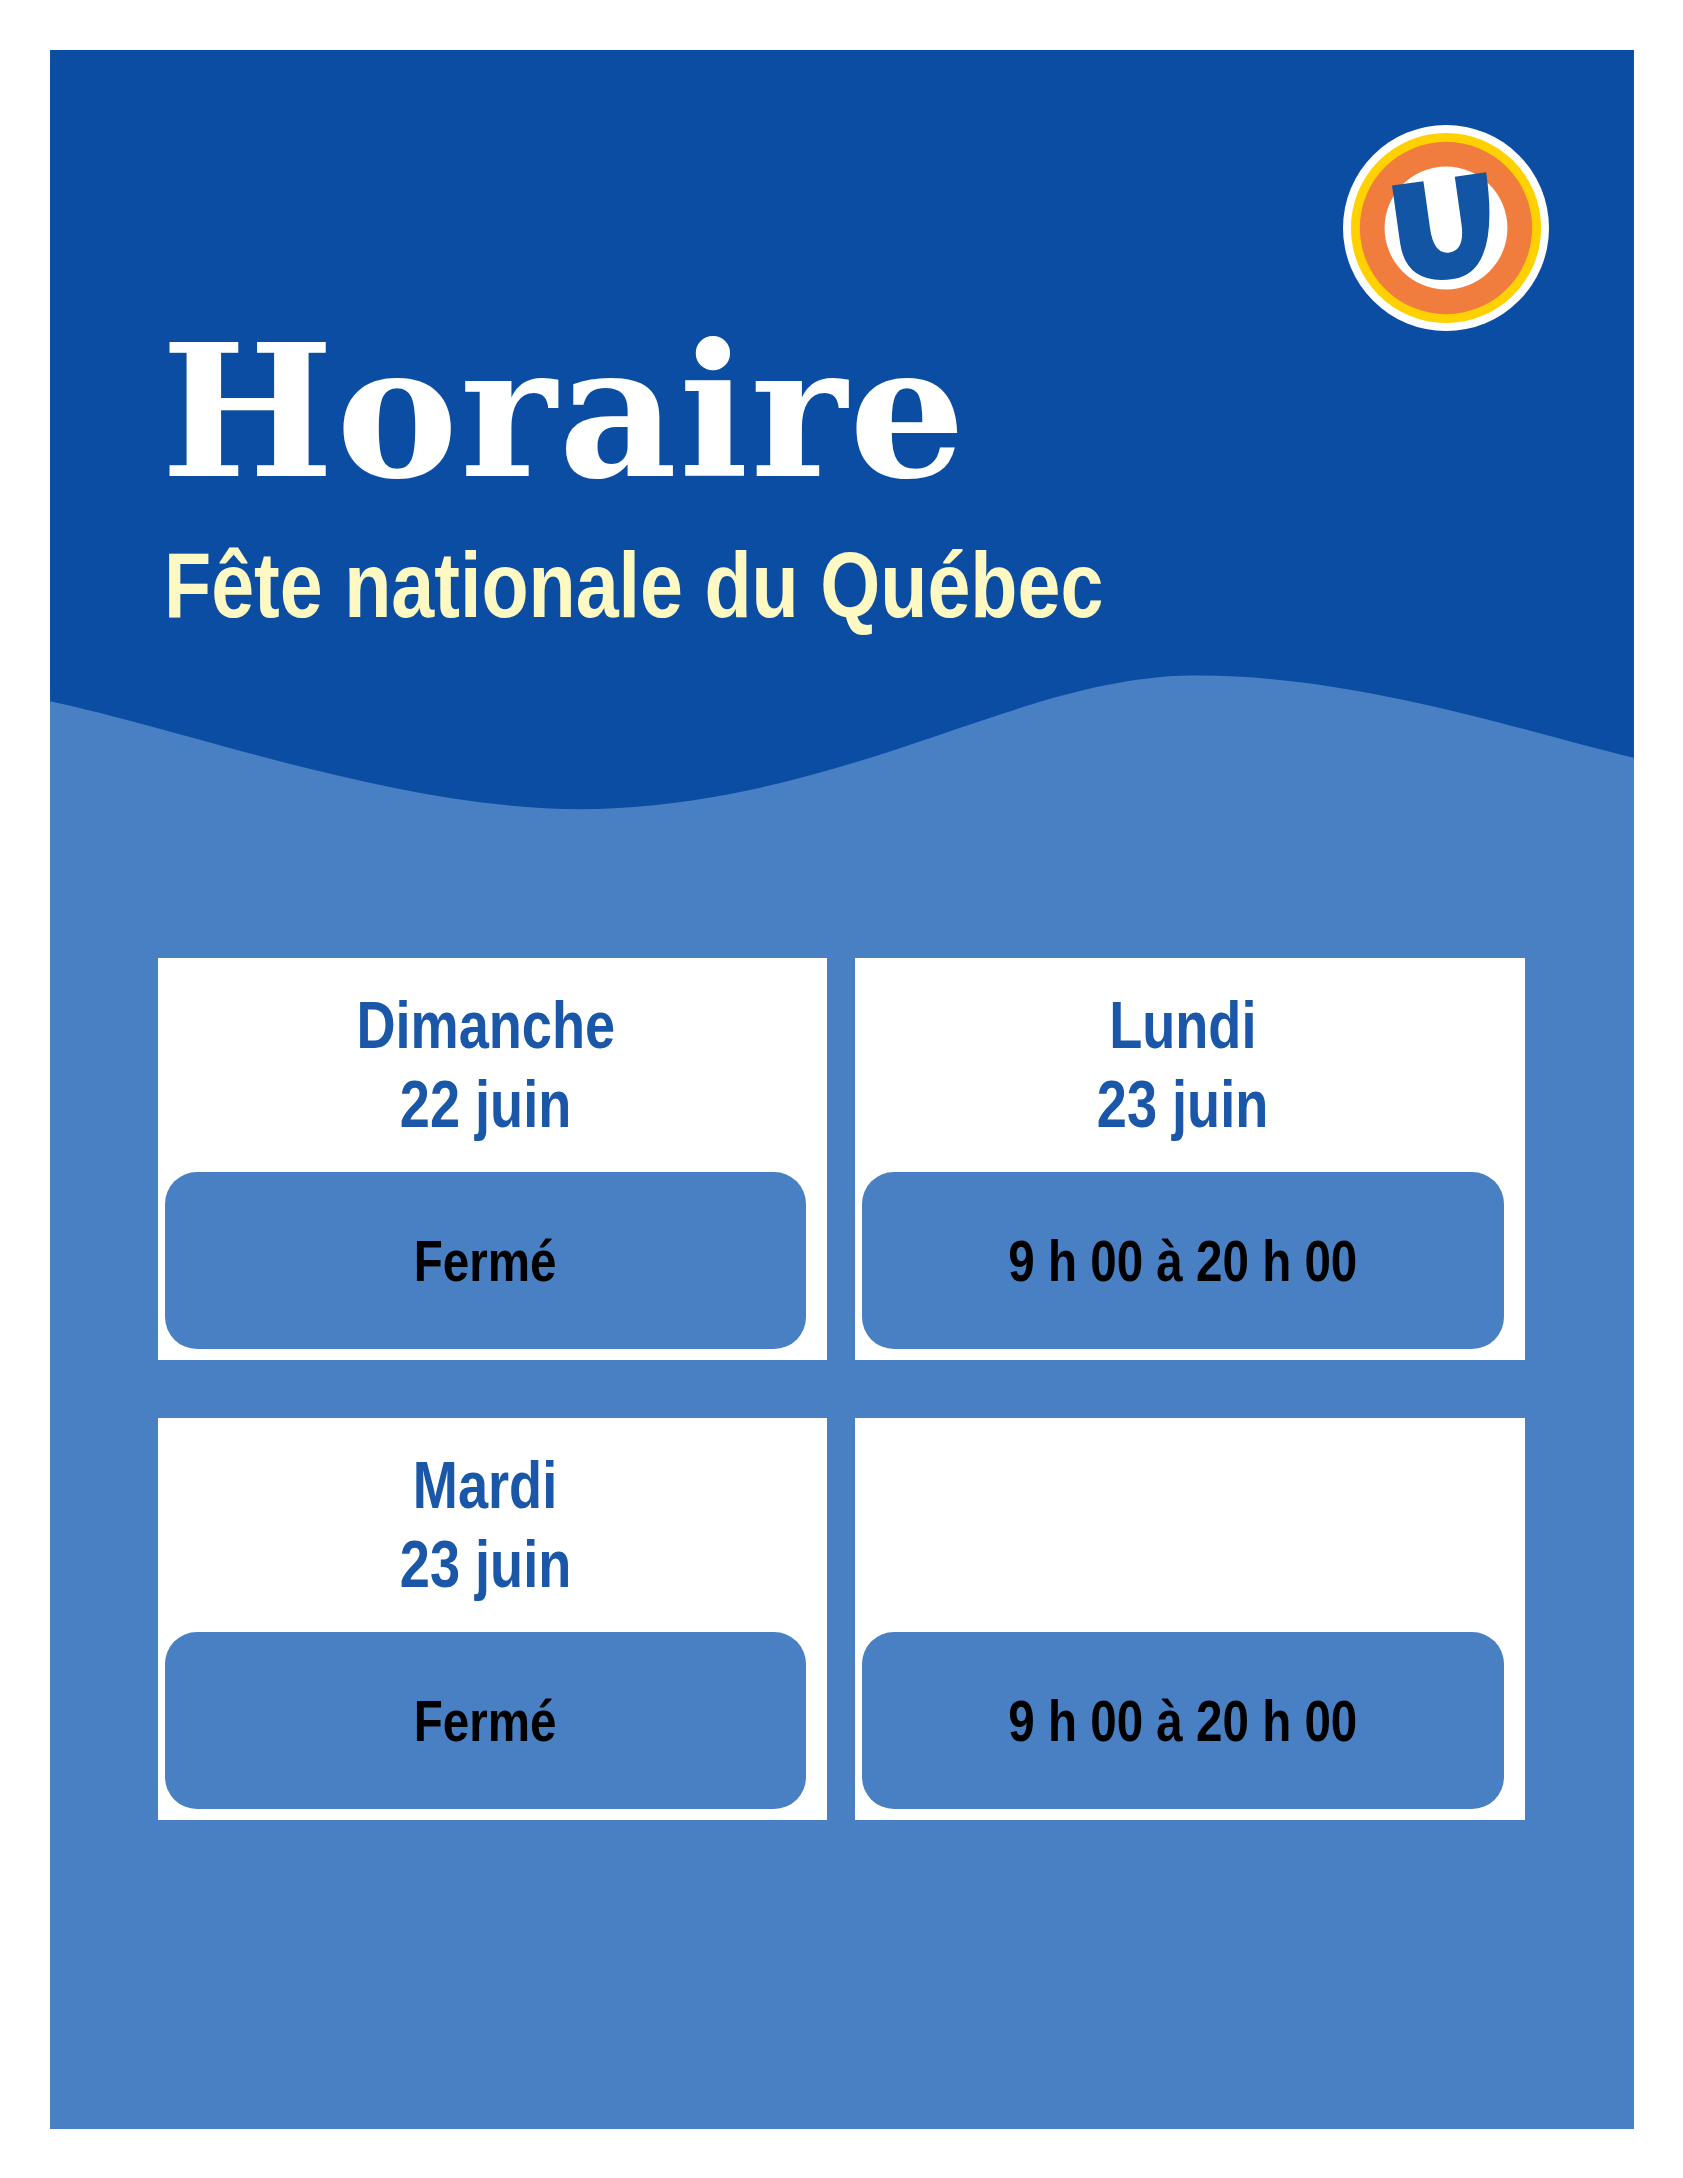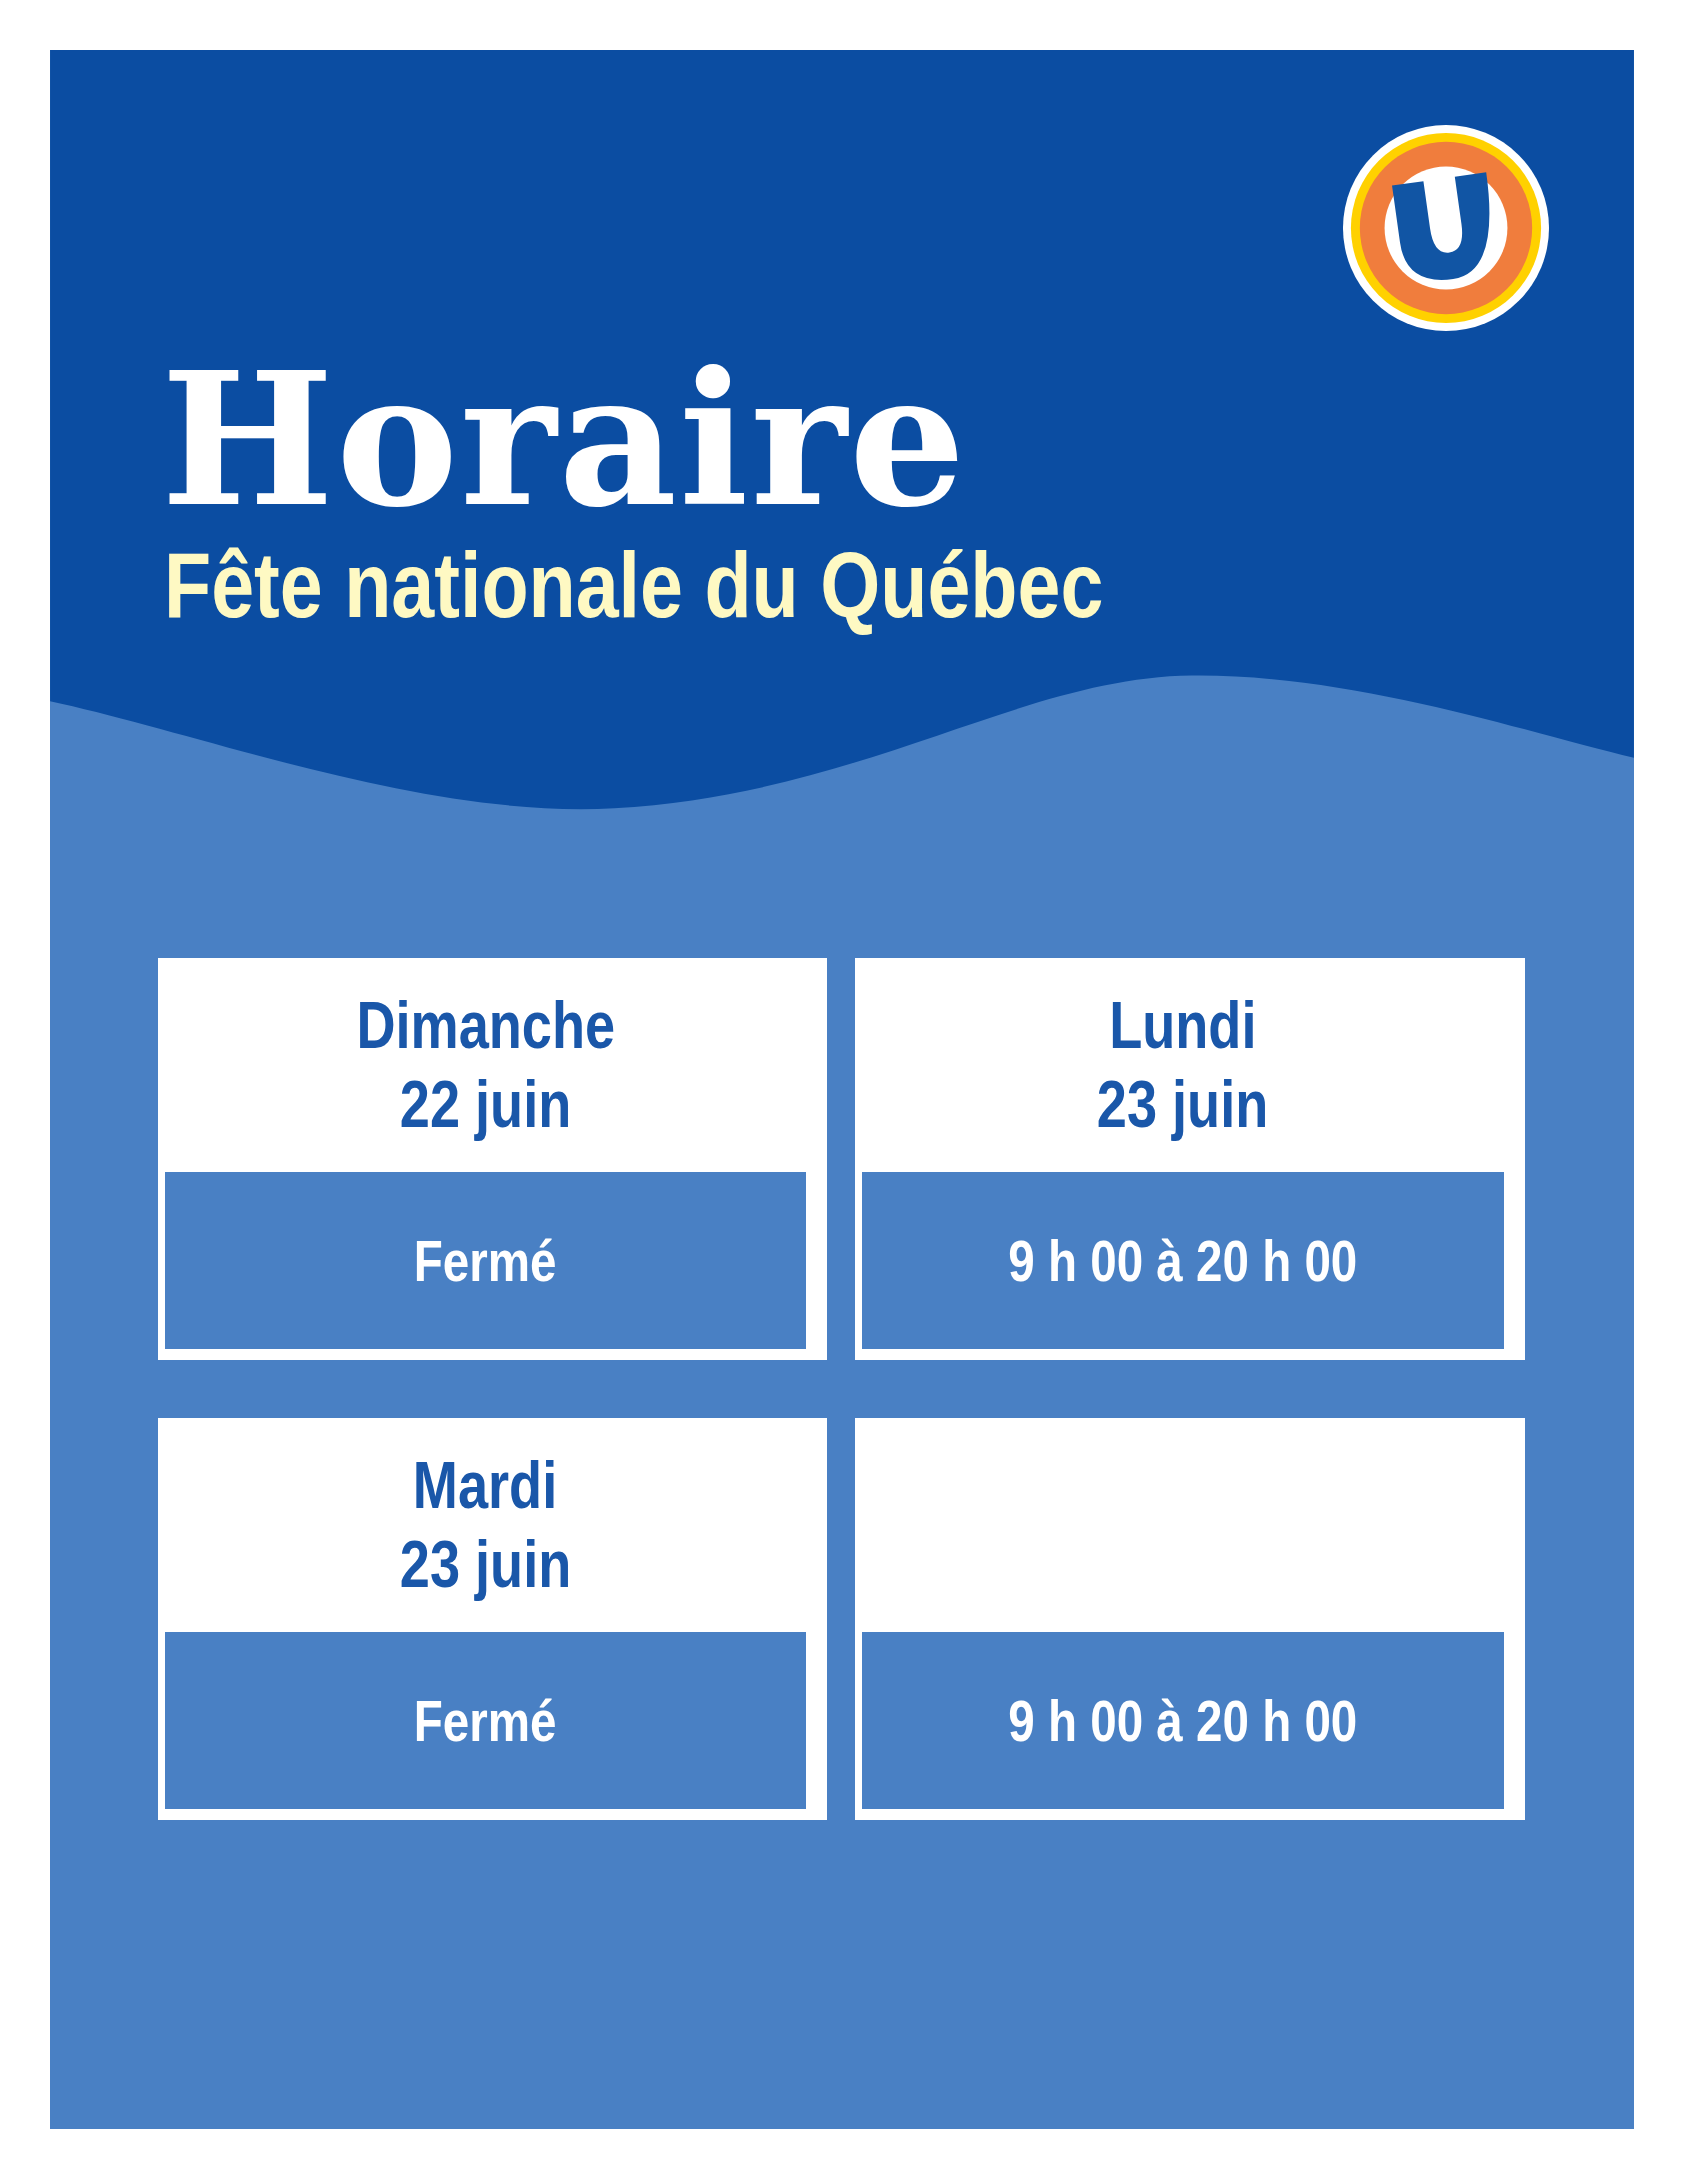--- a/index.html
+++ b/index.html
@@ -23,21 +23,20 @@
   .title{
     position:absolute;
     left:111px;top:261px;
     color:#ffffff;
     font-family:"DejaVu Serif", serif;
     font-weight:bold;
     font-size:183px;
     line-height:1.1;
     letter-spacing:2px;
     white-space:nowrap;
-    margin-top:28px;
   }
   .subtitle{
     position:absolute;
     left:114px;top:484px;
     color:#fef9c3;
     font-weight:bold;
     font-size:93px;
     line-height:1.1;
     white-space:nowrap;
   }
@@ -68,24 +67,25 @@
     color:var(--text-blue,#1A57A9);
     font-weight:bold;
     font-size:66px;
     line-height:79px;
     white-space:nowrap;
   }
   .card-bottom{
     height:177px;
     background:var(--light-blue,#4980C4);
     display:flex;align-items:center;justify-content:center;
-    color:#ffffff;
+    color:#000000;
     font-weight:bold;
     font-size:58px;
     white-space:nowrap;
+    border-radius:32px;
   }
   .squeeze{display:inline-block;transform:scaleX(0.82);transform-origin:center;}
 </style>
 </head>
 <body>
 
 <div class="poster">
   <div class="canvas">
 
     <svg class="header-shape" width="1584" height="782" viewBox="0 0 1600 790" aria-hidden="true">

